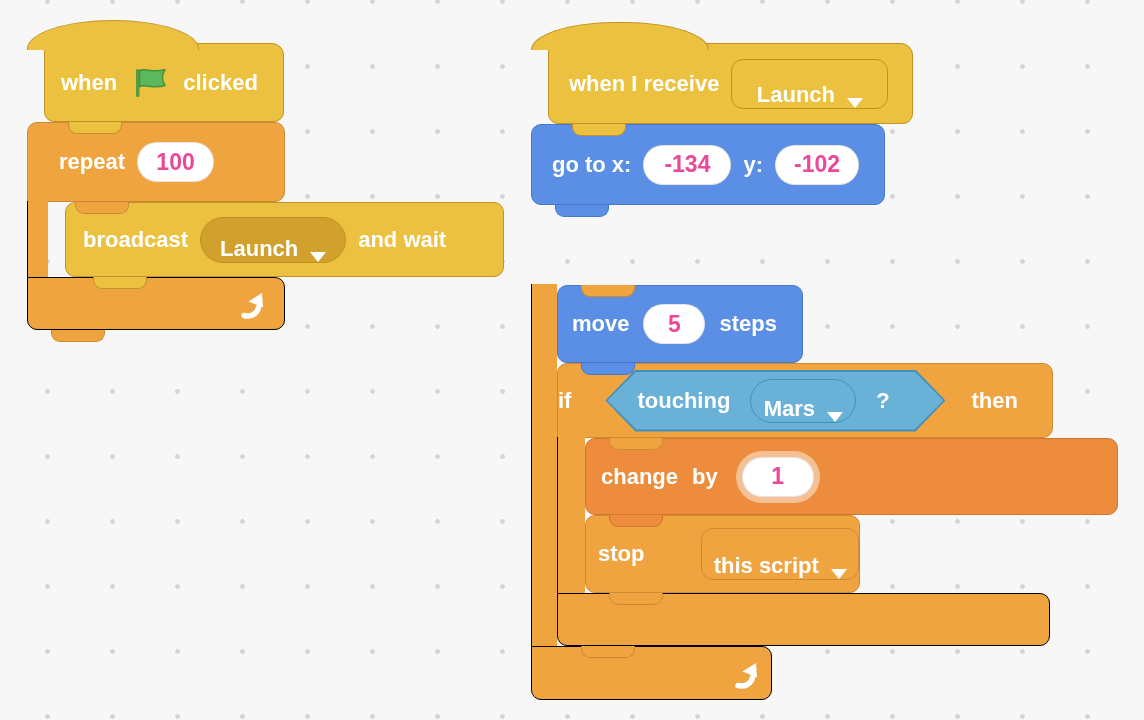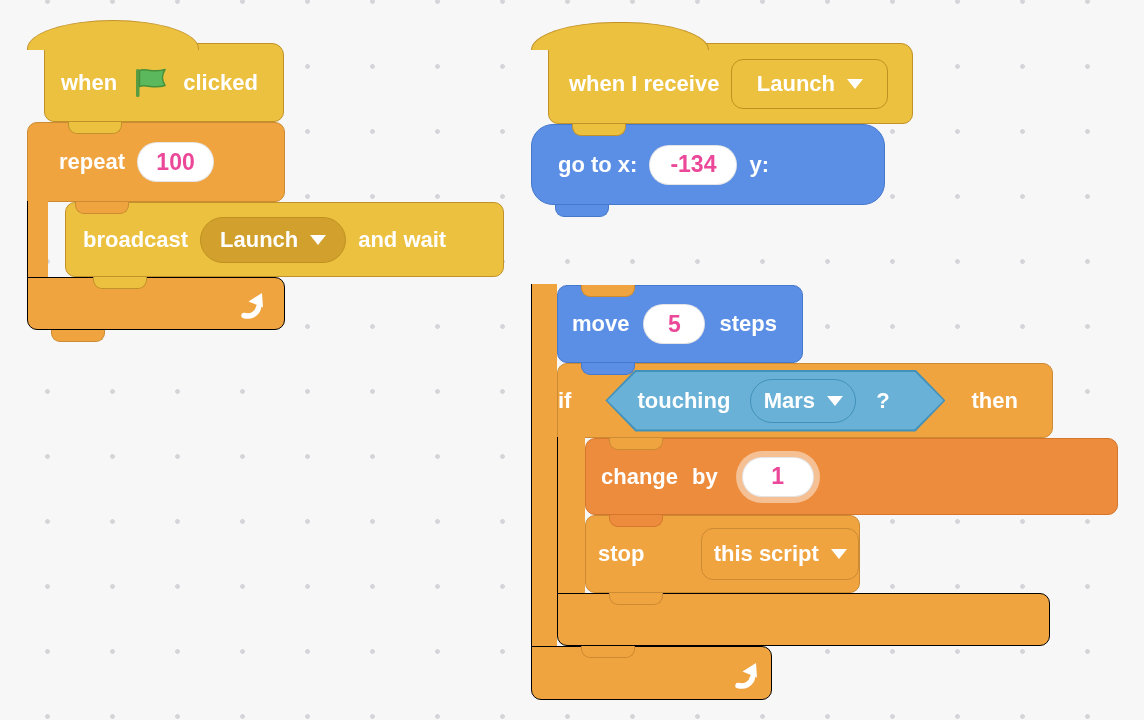--- a/index.html
+++ b/index.html
@@ -30,21 +30,21 @@
     border:1px solid;border-top:none;border-radius:0 0 9px 9px;}
   .bump.events{border-top:none;} 
   
   .arm{position:absolute;box-sizing:border-box;z-index:2;border:1px solid;border-top:none;border-bottom:none;border-right:none;}
   .armH{position:absolute;box-sizing:border-box;display:flex;align-items:center;z-index:2;border:1px solid;}
   
   .oval{background:#fff;border:1px solid rgba(0,0,0,0.10);border-radius:24px;height:40px;
     display:flex;align-items:center;justify-content:center;
     color:#ec4899;font-size:23px;box-sizing:border-box;}
   .ring{box-shadow:0 0 0 6px rgba(255,255,255,0.45);}
-  .dropdown{display:flex;align-items:center;justify-content:center;gap:12px;box-sizing:border-box;
+  .dropdown{display:flex;align-items:flex-end;justify-content:center;gap:12px;box-sizing:border-box;
     border-radius:12px;height:50px;border:1.5px solid;}
   .pill{border-radius:24px;height:46px;}
   .tri{width:0;height:0;border-left:8px solid transparent;border-right:8px solid transparent;border-top:10px solid #fff;}
   
   .hex{position:relative;width:340px;height:62px;flex:none;}
   .hexshape{position:absolute;background:#4191bb;
     clip-path:polygon(0 50%,30px 0,calc(100% - 30px) 0,100% 50%,calc(100% - 30px) 100%,30px 100%);}
   .hexouter{inset:0;}
   .hexinner{inset:2px;background:#69b1d6;
     clip-path:polygon(0 50%,29px 0,calc(100% - 29px) 0,100% 50%,calc(100% - 29px) 100%,29px 100%);}
@@ -99,24 +99,25 @@
   <div class="dome" style="left:531px;top:22px;width:178px;height:28px;"></div>
   <div class="block events" style="left:531px;top:43px;width:365px;height:81px;border-radius:0 12px 10px 10px;padding-left:20px;gap:12px;">
     <span class="lbl">when I receive</span>
     <span class="dropdown" style="width:157px;border-color:#bf9120;">
       <span class="lbl">Launch</span>
       <span class="tri"></span>
     </span>
   </div>
   <div class="bump events" style="left:555px;top:124px;background:#ecc13f;border-color:#c2922a;"></div>
 
-  <div class="block motion" style="left:531px;top:124px;width:354px;height:81px;border-radius:22px;padding-left:26px;gap:12px;">
+  <div class="block motion" style="left:531px;top:124px;width:354px;height:81px;border-radius:10px;padding-left:20px;gap:12px;">
     <span class="lbl">go to x:</span>
     <span class="oval" style="width:88px;">-134</span>
     <span class="lbl">y:</span>
+    <span class="oval" style="width:84px;">-102</span>
   </div>
   <div class="bump" style="left:555px;top:205px;background:#5b8fe5;border-color:#4678cb;"></div>
 
   <div class="bump" style="left:581px;top:285px;background:#f0a43f;border-color:#cc8a33;"></div>
   <div class="arm control" style="left:531px;top:284px;width:26px;height:364px;"></div>
 
   <div class="block motion" style="left:557px;top:285px;width:246px;height:78px;border-radius:10px;padding-left:14px;gap:14px;">
     <span class="lbl">move</span>
     <span class="oval" style="width:62px;">5</span>
     <span class="lbl">steps</span>

